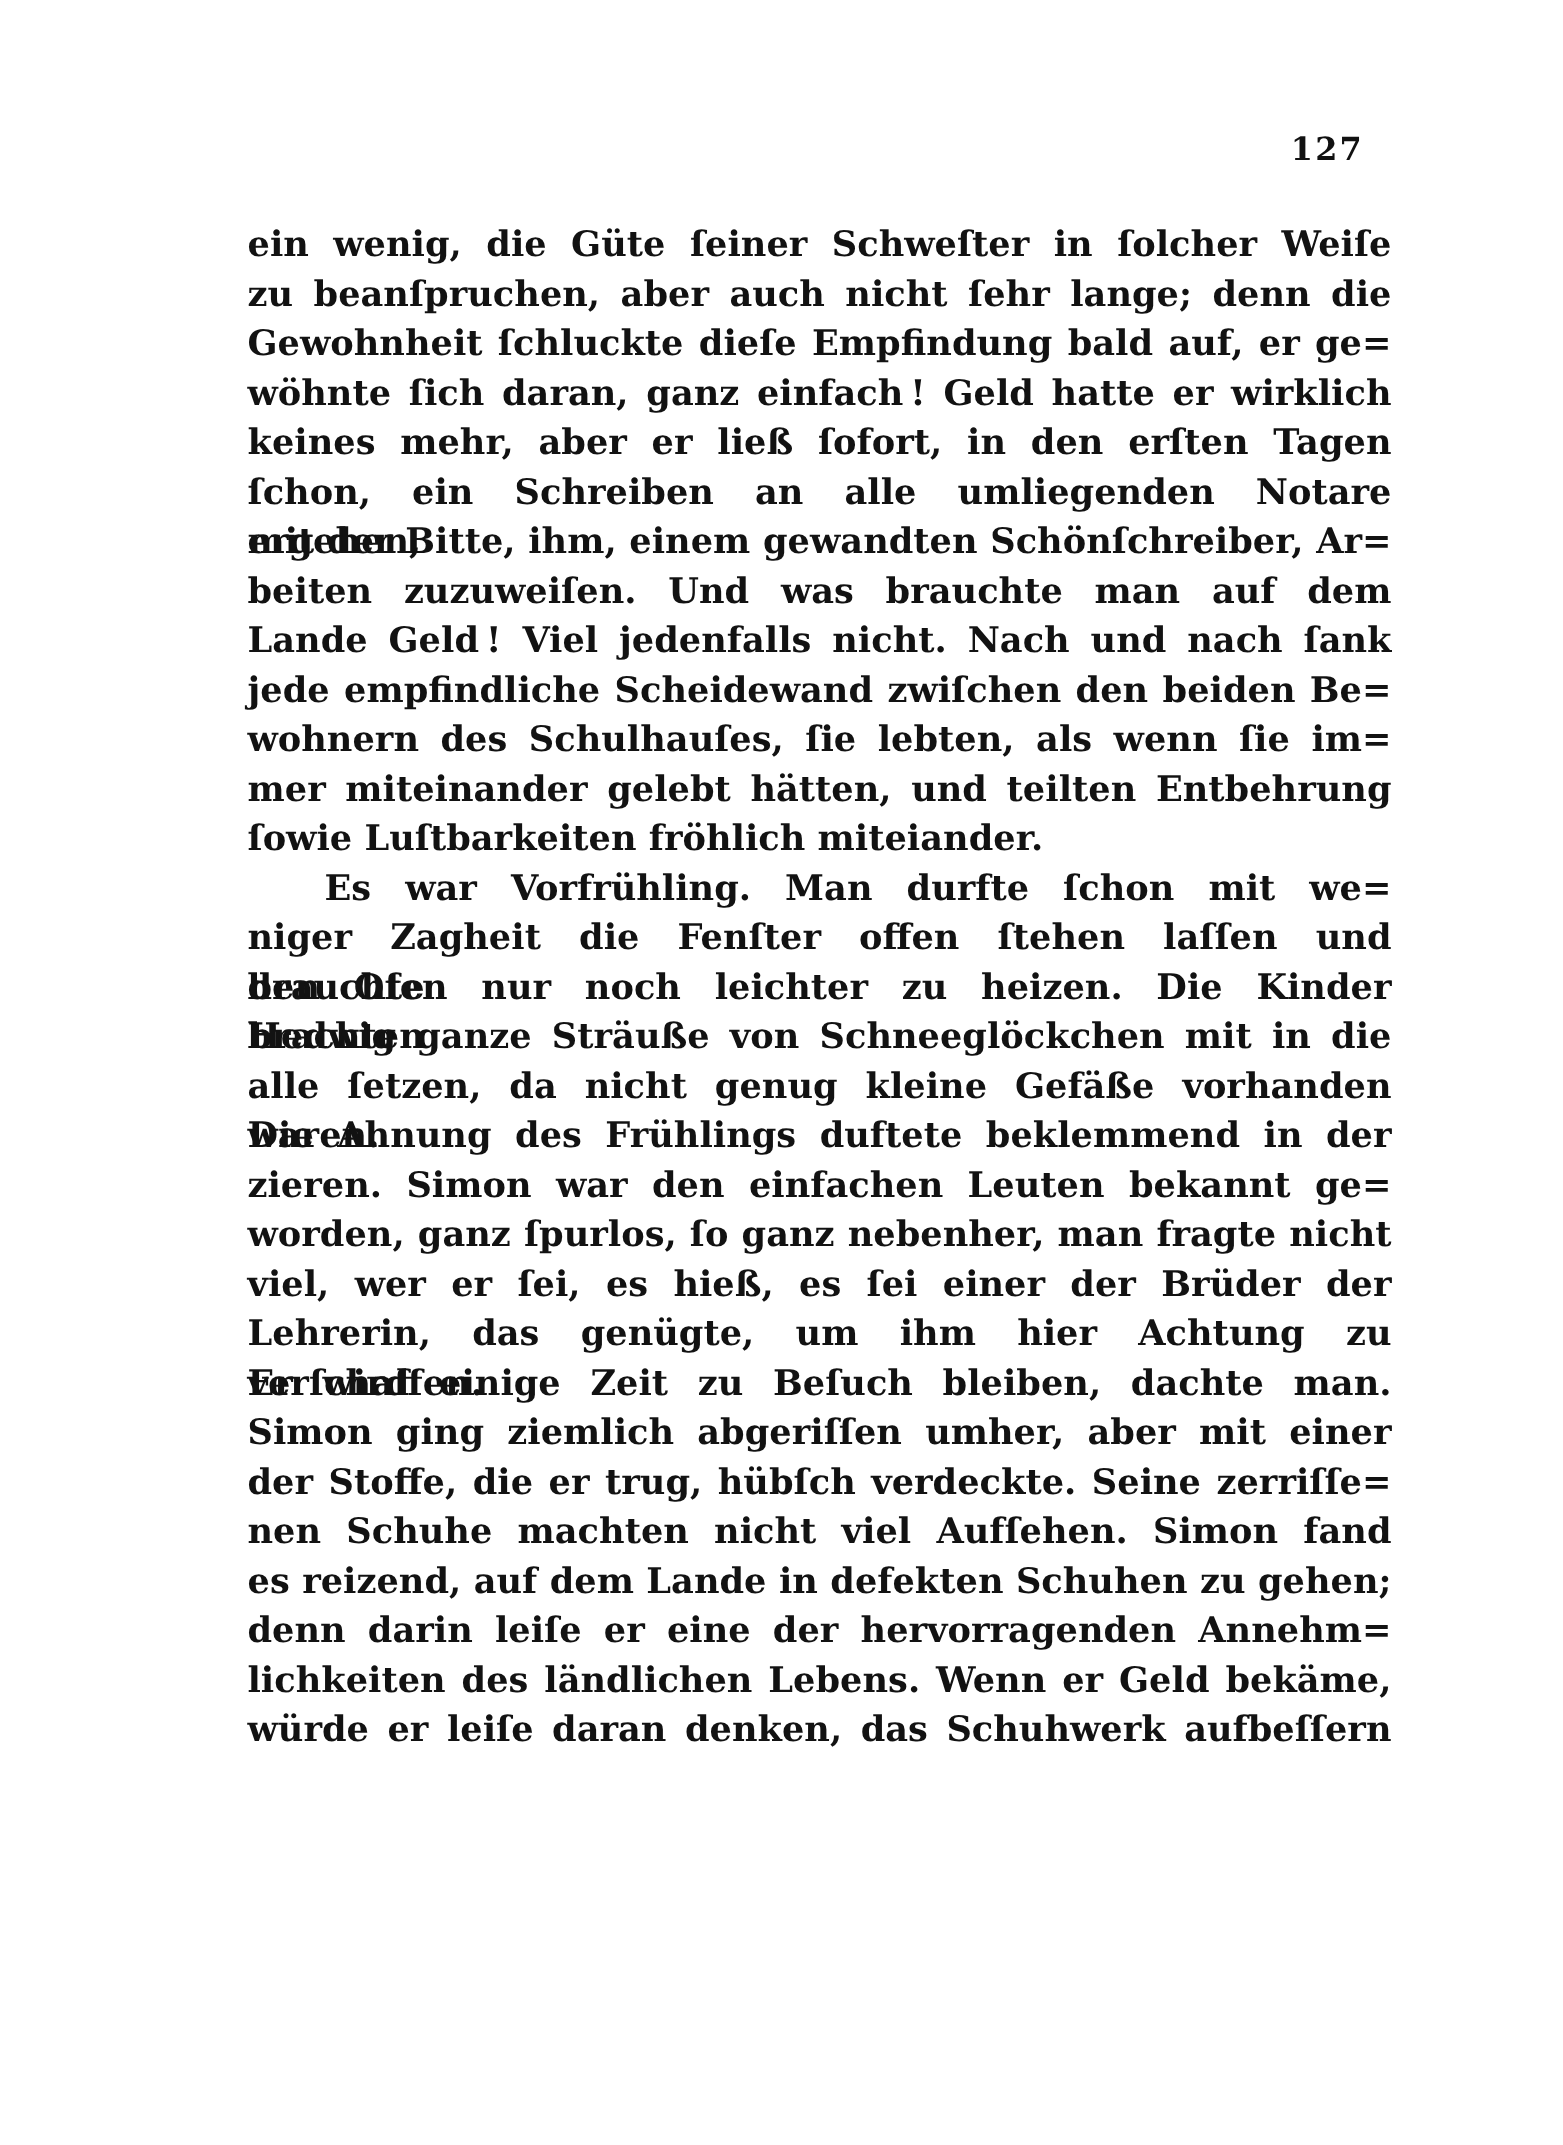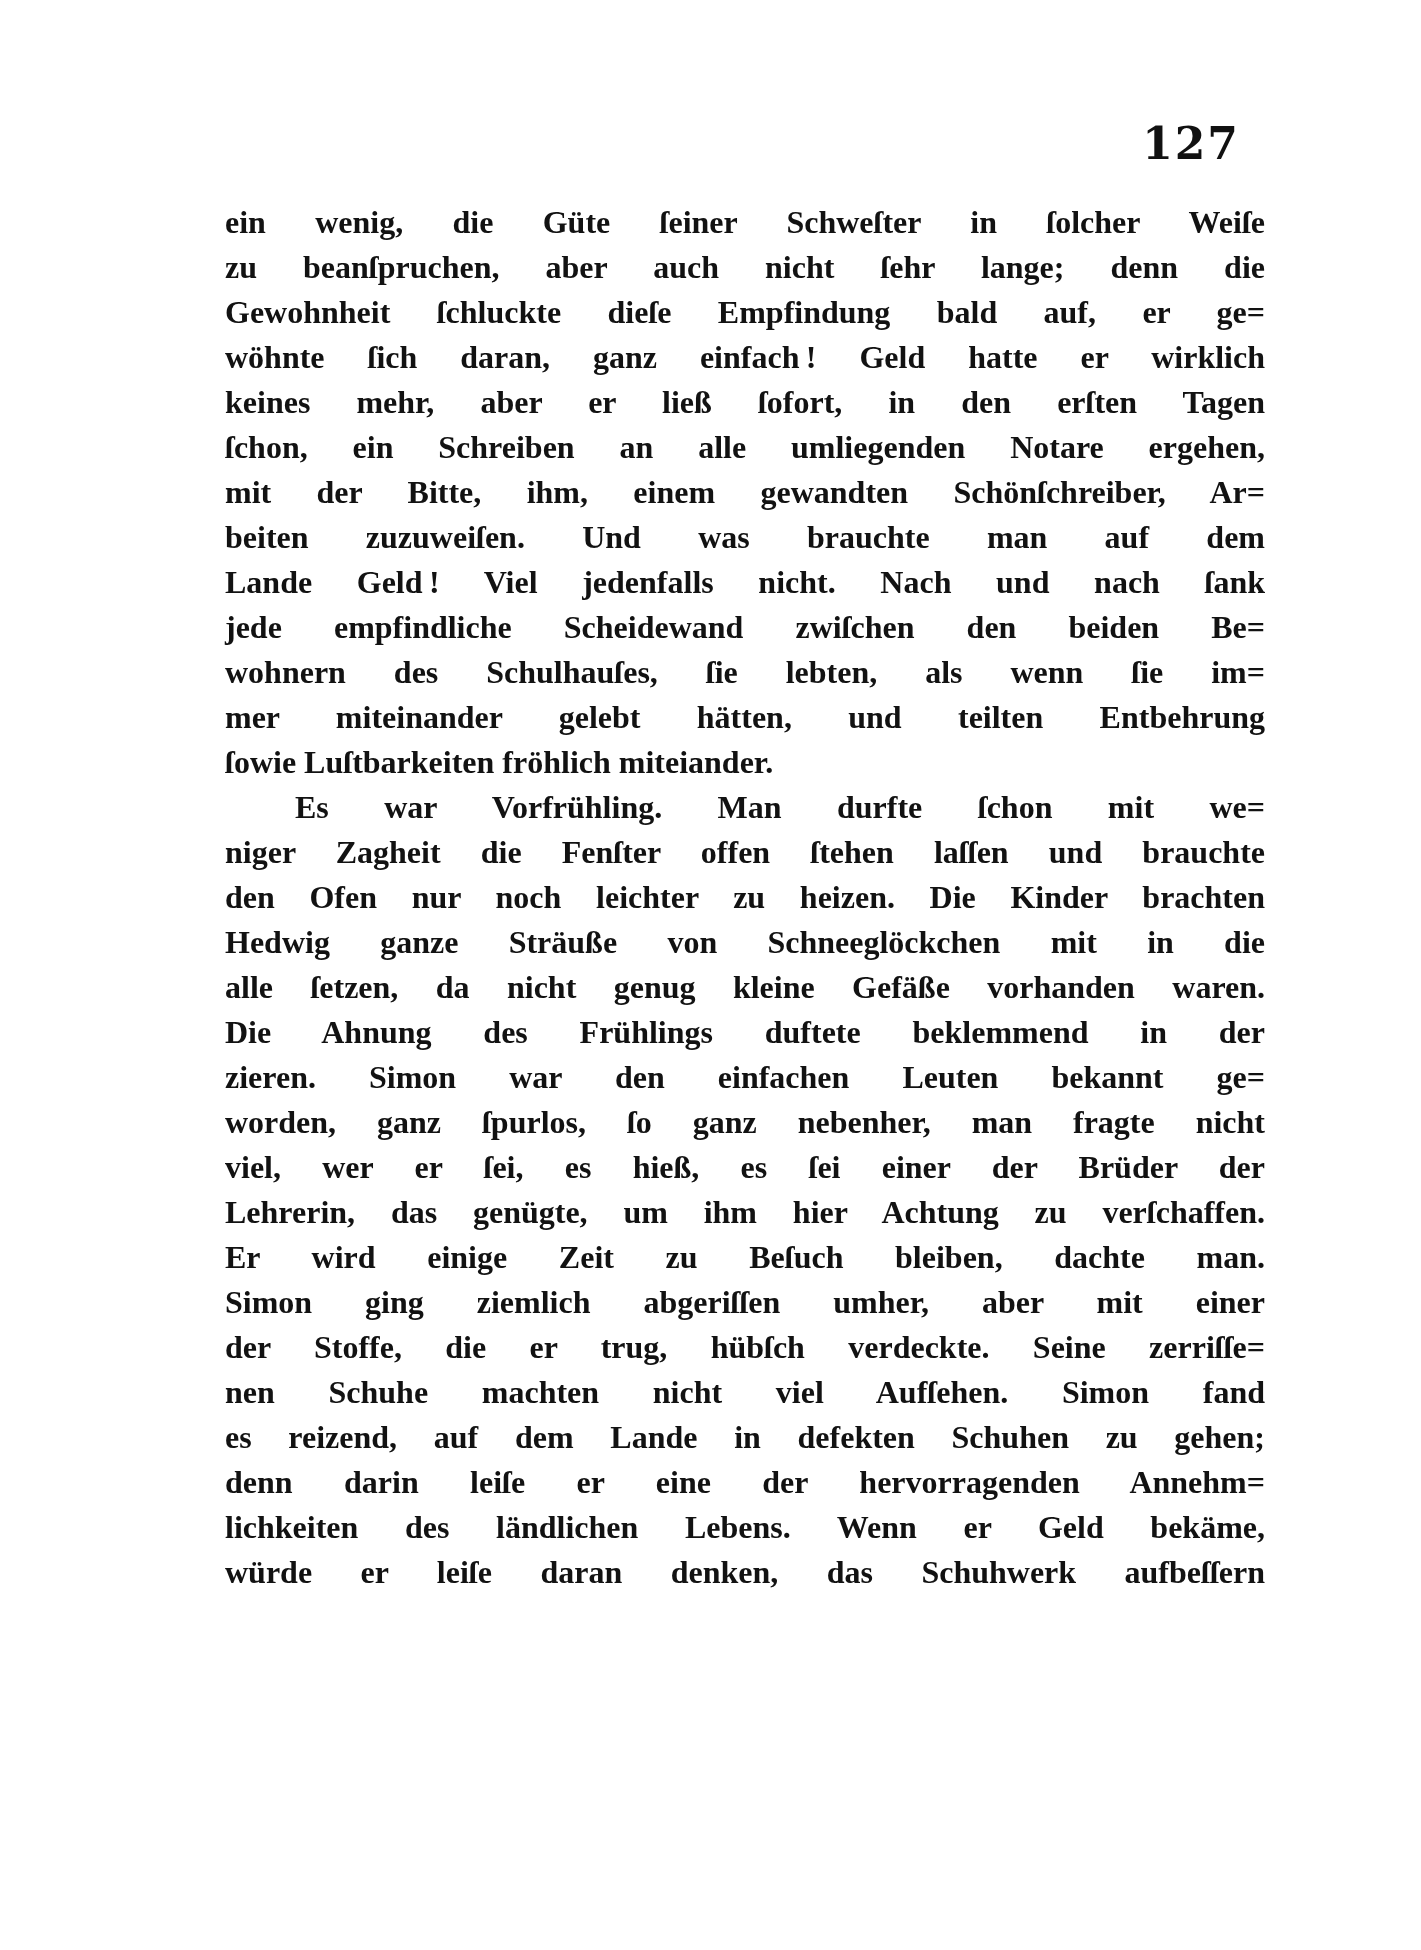--- a/index.html
+++ b/index.html
@@ -15,35 +15,34 @@
     color: #0f0f0f;
     font-family: "DejaVu Serif", "Liberation Serif", serif;
     overflow: hidden;
   }
   .page-number {
     position: absolute;
     top: 118px;
     left: 1128px;
     width: 112px;
     text-align: right;
-    font-size: 44px;
+    font-size: 29px;
     font-weight: bold;
     letter-spacing: 2px;
     color: #111111;
   }
   .text-block {
     position: absolute;
     left: 225px;
     top: 200px;
     width: 1040px;
     font-size: 32px;
     font-weight: bold;
     line-height: 45px;
     color: #121212;
-    font-family: Liberation Serif, serif;
   }
   .line {
     height: 45px;
     text-align: justify;
     text-align-last: justify;
     white-space: normal;
   }
   .line.para-end {
     text-align-last: left;
   }

